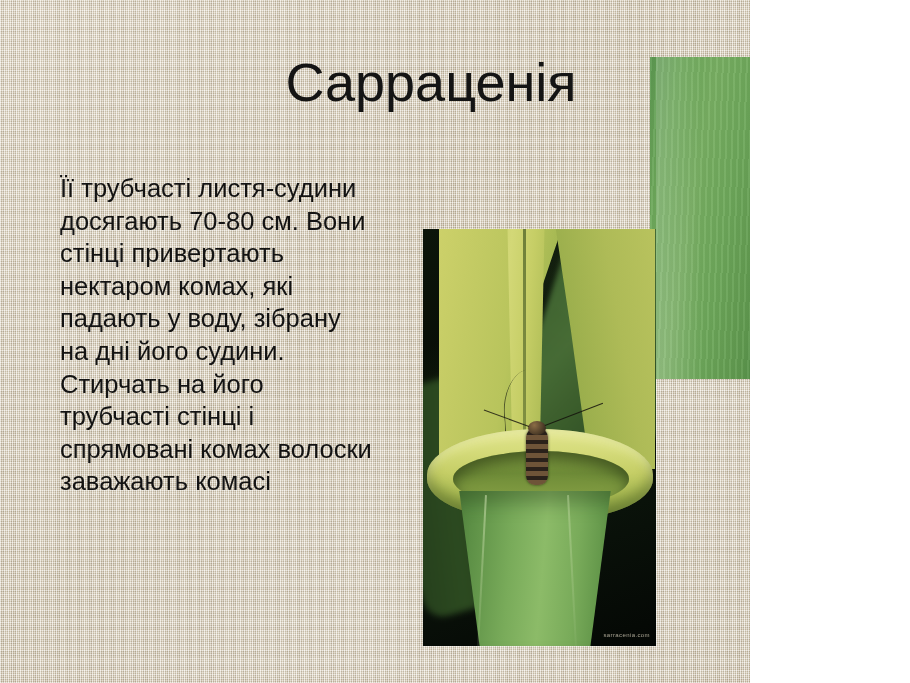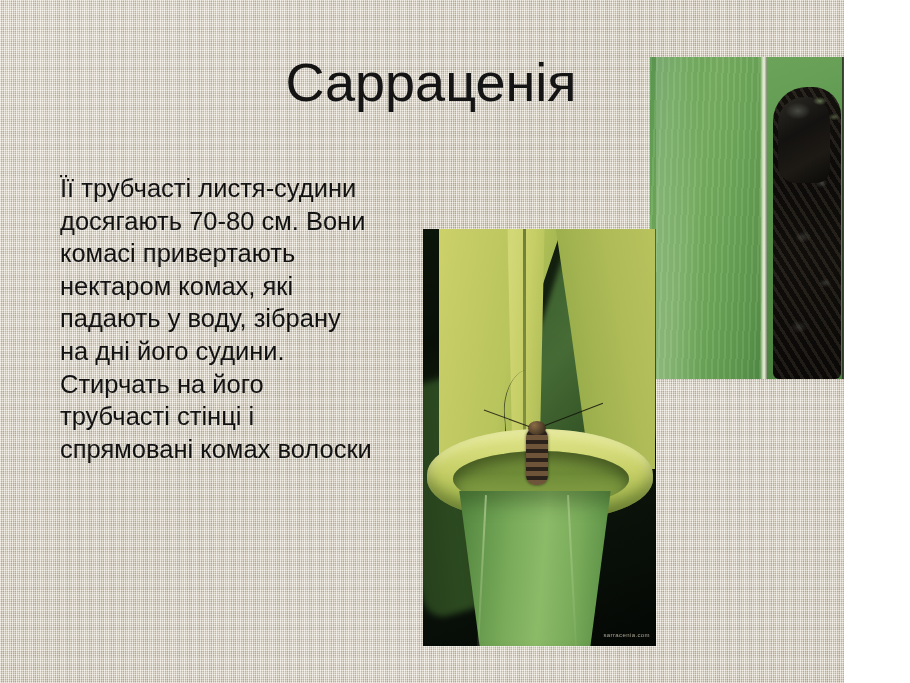--- a/index.html
+++ b/index.html
@@ -6,21 +6,21 @@
     margin: 0;
     padding: 0;
     background: #ffffff;
   }
   body {
     font-family: "Liberation Sans", sans-serif;
   }
 
   #slide {
     position: relative;
-    width: 844px;
+    width: 750px;
     height: 683px;
     overflow: hidden;
     background-color: #d9cfba;
     
     background-image:
       repeating-linear-gradient(90deg,
         rgba(255,255,255,0.55) 0px, rgba(255,255,255,0.55) 1px,
         rgba(160,146,120,0.22) 1px, rgba(160,146,120,0.22) 2px,
         rgba(255,255,255,0.30) 2px, rgba(255,255,255,0.30) 3px,
         rgba(120,105,82,0.16) 3px, rgba(120,105,82,0.16) 4px),
@@ -347,27 +347,28 @@
 
 <div id="slide">
 
   <h1 id="title">
     <span id="title-inner">Сарраценія</span>
   </h1>
 
   <div id="bodytext">
     <span class="ln">Її трубчасті листя-судини</span>
     <span class="ln">досягають 70-80 см. Вони</span>
-    <span class="ln">комасі привертають</span>
+    <span class="ln">стінці привертають</span>
     <span class="ln">нектаром комах, які</span>
     <span class="ln">падають у воду, зібрану</span>
     <span class="ln">на дні його судини.</span>
     <span class="ln">Стирчать на його</span>
     <span class="ln">трубчасті стінці і</span>
     <span class="ln">спрямовані комах волоски</span>
+    <span class="ln">заважають комасі</span>
   </div>
 
   <div class="photo" id="photo-pitcher-section">
     <div id="ps-wall-left"></div>
     <div id="ps-wall-left-sheen"></div>
     <div id="ps-seam"></div>
     <div id="ps-wall-right"></div>
     <div id="ps-debris"></div>
     <div id="ps-insect"></div>
     <div id="ps-green-flecks"></div>

